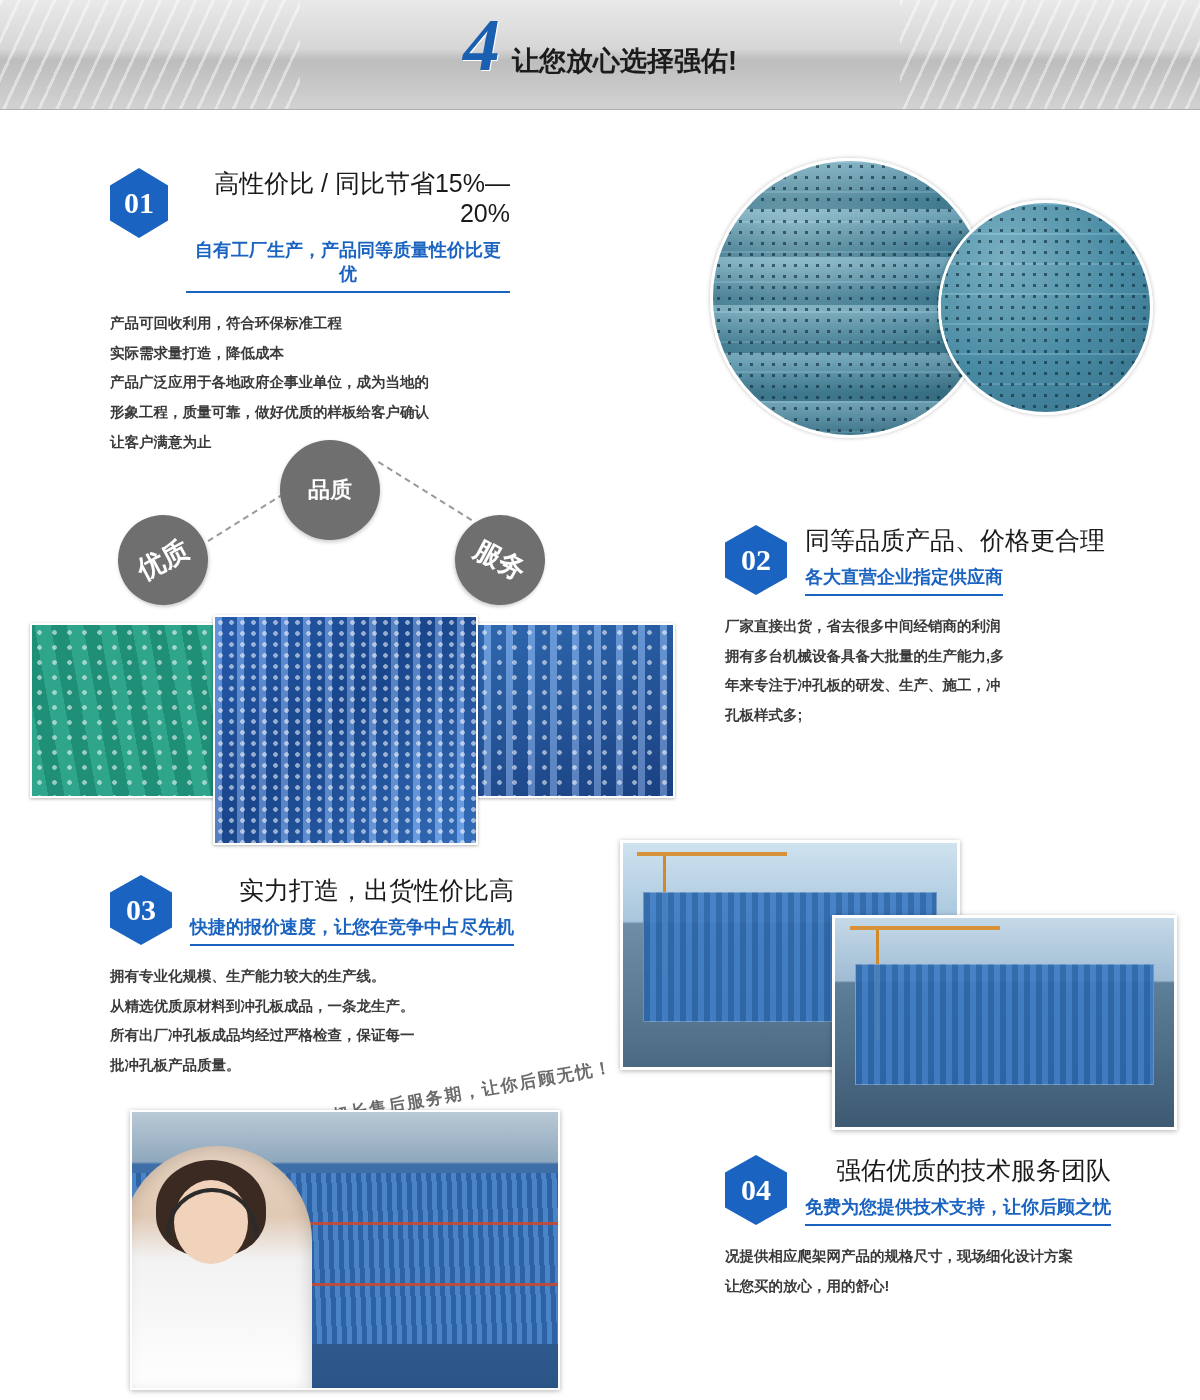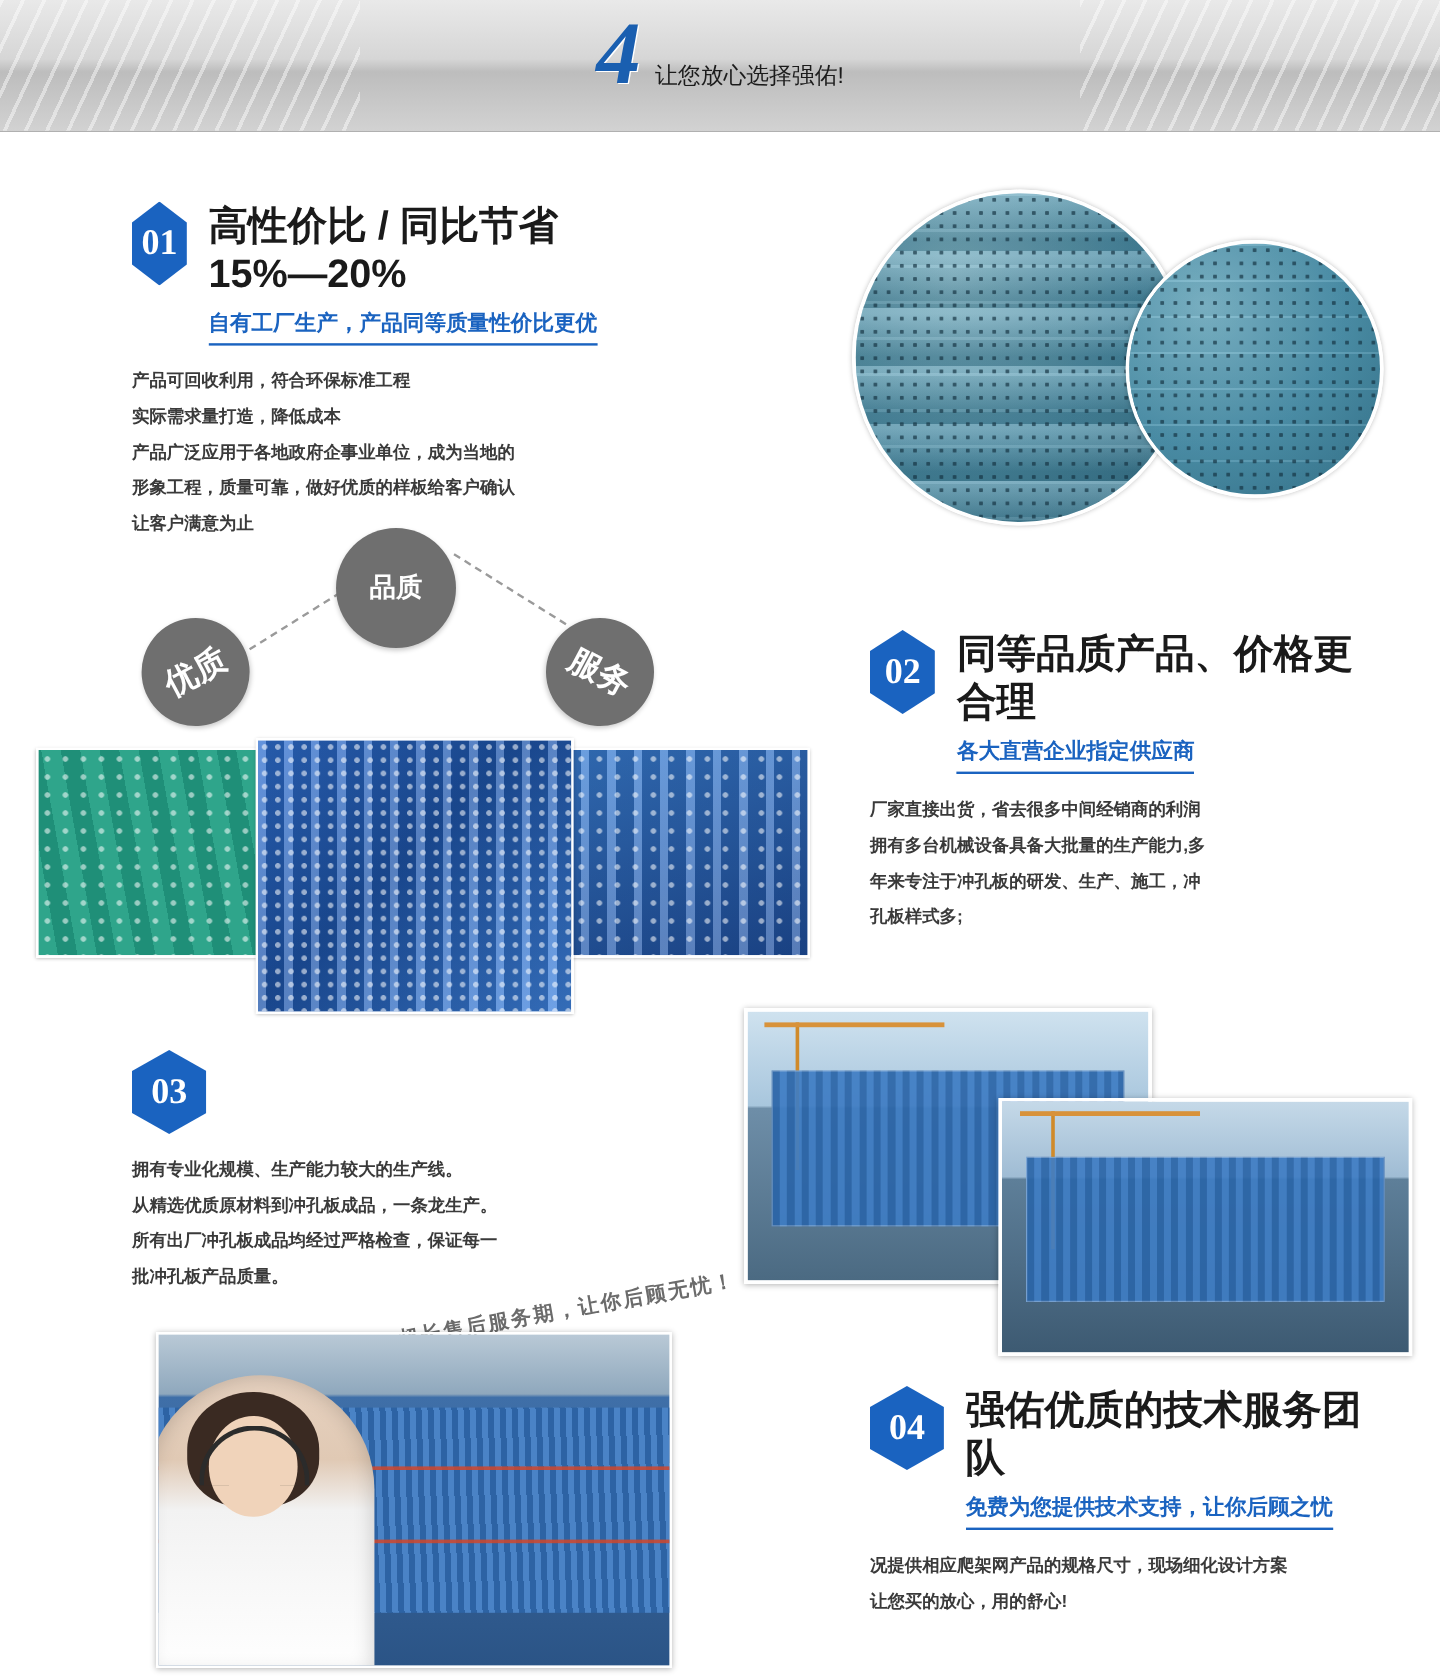--- a/index.html
+++ b/index.html
@@ -47,22 +47,22 @@
   }
   .head-main {
     font-size: 40px;
     font-weight: bold;
     color: #1b1b1b;
     letter-spacing: 1px;
     margin-left: 2px;
     line-height: 1;
   }
   .head-sub {
-    font-size: 19px;
-    font-weight: normal;
+    font-size: 27px;
+    font-weight: bold;
     color: #1b1b1b;
     margin-left: 14px;
     line-height: 1;
   }
   .header-ribbon {
     margin-top: 6px;
     position: relative;
     width: 430px;
     height: 26px;
   }
@@ -110,24 +110,25 @@
     color: #fff;
     font-size: 30px;
     font-weight: bold;
     font-family: "Liberation Serif", serif;
     display: flex;
     align-items: center;
     justify-content: center;
     clip-path: polygon(50% 0%, 100% 25%, 100% 75%, 50% 100%, 0% 75%, 0% 25%);
   }
   .block-title {
-    font-size: 33px;
-    font-weight: bold;
+    font-size: 25px;
+    font-weight: normal;
     color: #1a1a1a;
     line-height: 1.2;
+    text-align: right;
   }
   .block-sub {
     font-size: 18px;
     font-weight: bold;
     color: #1a63c0;
     margin-top: 10px;
     border-bottom: 2px solid #1a63c0;
     display: inline-block;
     padding-bottom: 5px;
     text-align: center;
@@ -387,20 +388,24 @@
     <div>厂家直接出货，省去很多中间经销商的利润</div>
     <div>拥有多台机械设备具备大批量的生产能力,多</div>
     <div>年来专注于冲孔板的研发、生产、施工，冲</div>
     <div>孔板样式多;</div>
   </div>
 </div>
 
 <div class="sec03">
   <div class="sec-head">
     <div class="badge">03</div>
+    <div>
+      <div class="block-title">实力打造，出货性价比高</div>
+      <div class="block-sub">快捷的报价速度，让您在竞争中占尽先机</div>
+    </div>
   </div>
   <div class="block-body">
     <div>拥有专业化规模、生产能力较大的生产线。</div>
     <div>从精选优质原材料到冲孔板成品，一条龙生产。</div>
     <div>所有出厂冲孔板成品均经过严格检查，保证每一</div>
     <div>批冲孔板产品质量。</div>
   </div>
 </div>
 
 <div class="imgs03">

